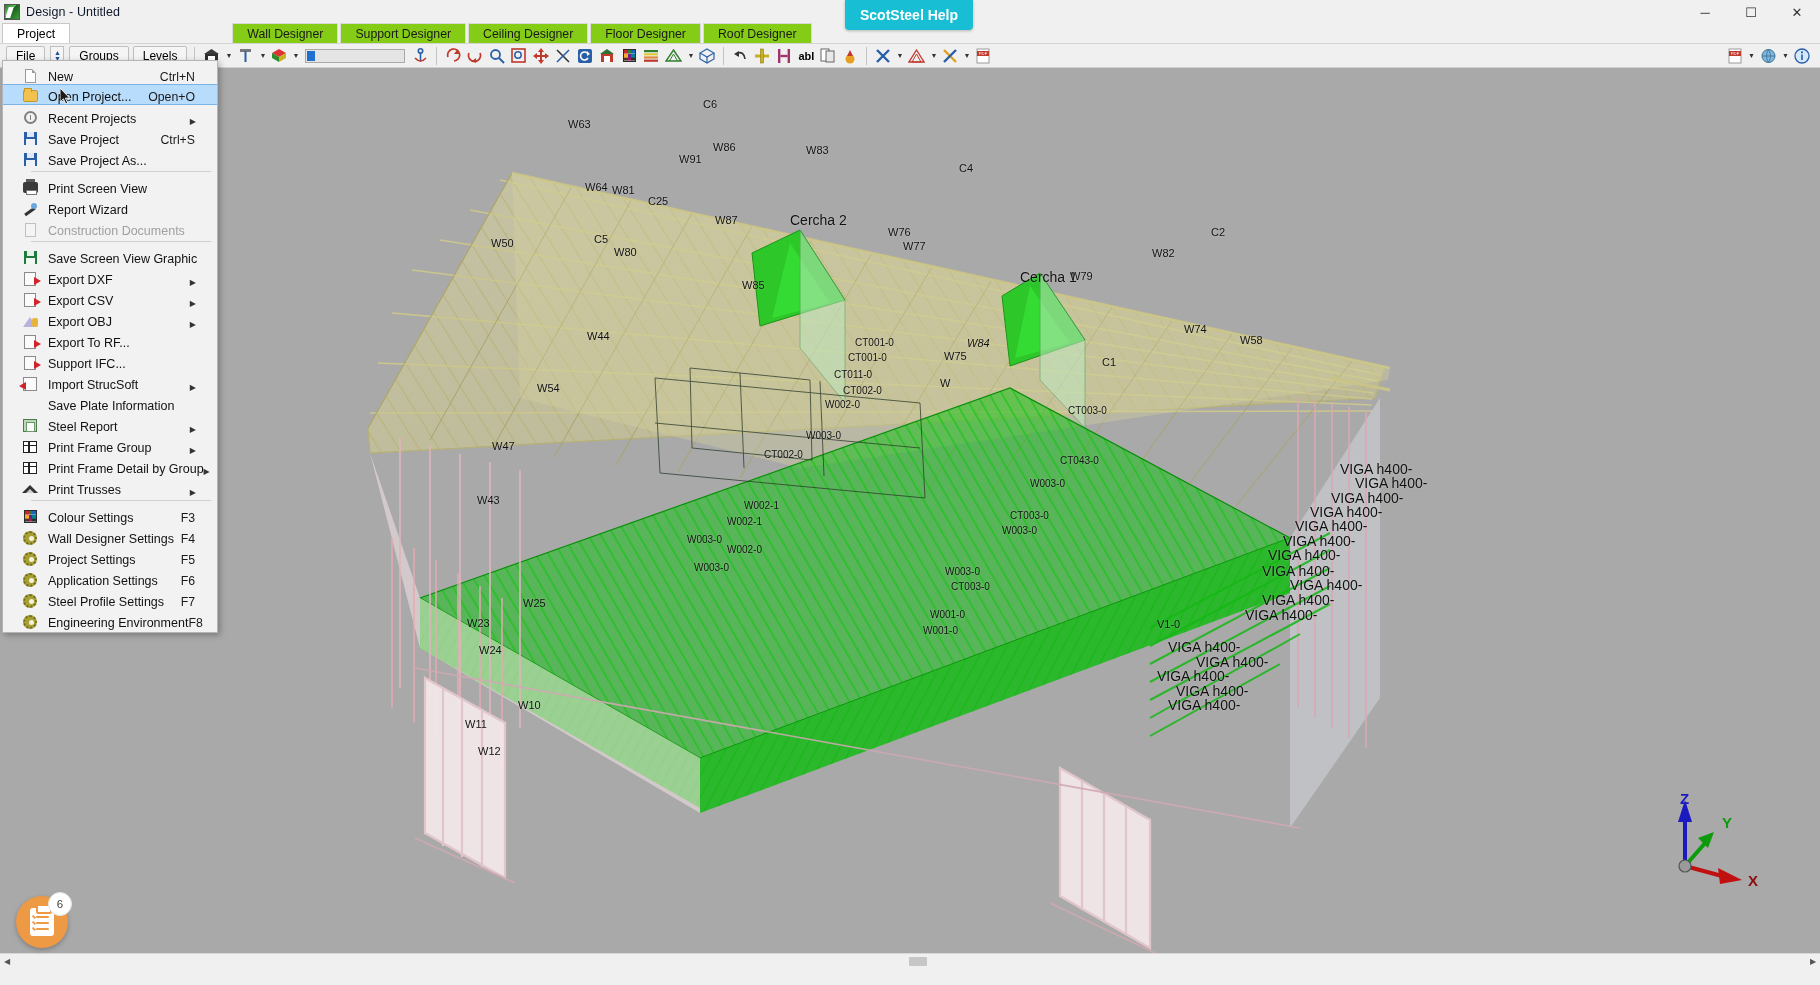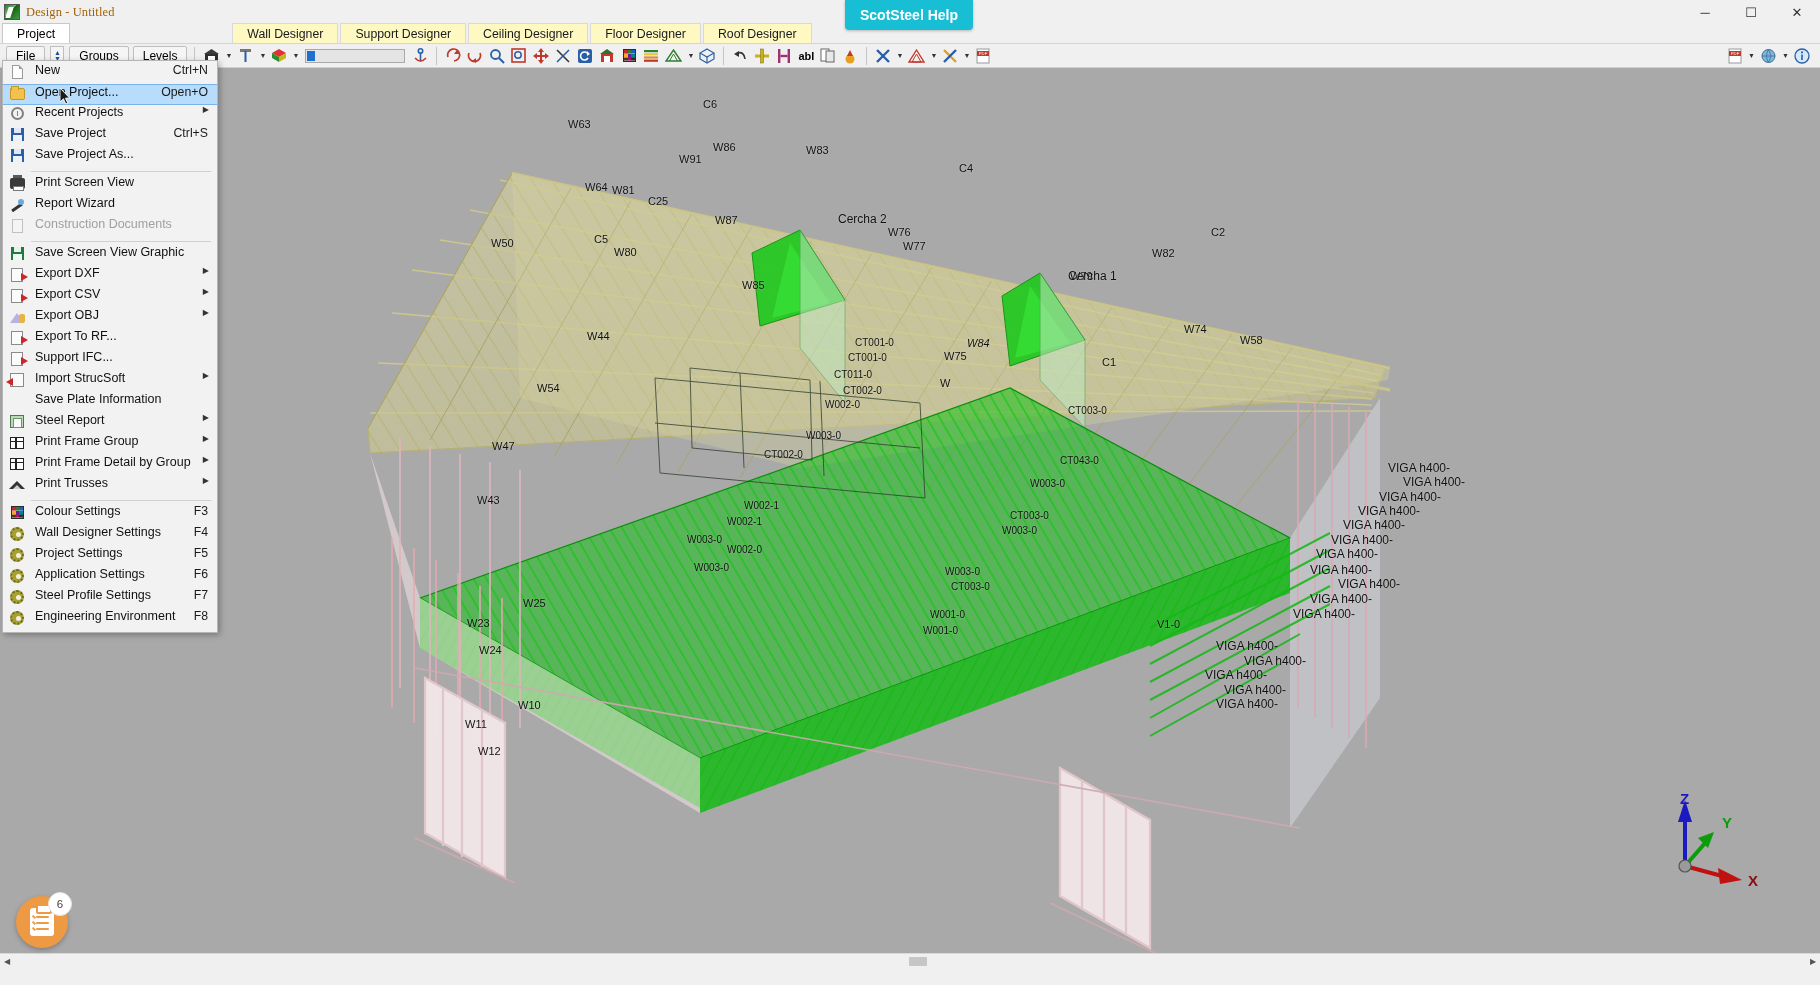--- a/index.html
+++ b/index.html
@@ -21,21 +21,21 @@
   }
   .app-icon {
     width: 16px; height: 16px; margin-left: 4px; margin-right: 6px;
     background: linear-gradient(135deg,#2d7a2d 0%, #5fbf5f 40%, #1a5c1a 41%, #3aa03a 100%);
     border: 1px solid #555; position: relative;
   }
   .app-icon::after {
     content:""; position:absolute; left:2px; top:2px; width:5px; height:11px;
     background:#fff; transform: skewX(-18deg);
   }
-  .title-text { font-size: 12.5px; color:#a16207; letter-spacing:.1px;font-family:Liberation Serif, serif; }
+  .title-text { font-size: 12.5px; color:#0f172a; letter-spacing:.1px; }
   .win-controls { margin-left:auto; display:flex; height:24px; }
   .win-btn {
     width: 46px; height: 24px; display:flex; align-items:center; justify-content:center;
     font-size: 13px; color:#333; line-height:1;
   }
 
   
   .help-pill {
     position:absolute; top:0px; left:845px; width:128px; height:30px;
     background:#18bed4; color:#fff; font-weight:bold; font-size:14px;
@@ -47,21 +47,21 @@
 
   
   .tabbar {
     position:absolute; top:24px; left:0; width:1820px; height:20px;
     background:#f0f0f0; display:flex; align-items:flex-end;
     border-bottom:1px solid #d4d4d4;
   }
   .tab {
     height:20px; padding:0 14px; font-size:12.3px; color:#1a1a1a;
     display:flex; align-items:center;
-    border:1px solid #d9d9d9; border-bottom:none; background:#fef9c3;
+    border:1px solid #d9d9d9; border-bottom:none; background:#84cc16;
     margin-right:2px;
   }
   .tab.active { background:#fff; border-color:#c8c8c8; color:#000; }
   .tab:first-child { margin-left:2px; }
 
   
   .toolbar {
     position:absolute; top:44px; left:0; width:1820px; height:24px;
     background:#f0f0f0; display:flex; align-items:center;
     border-bottom:1px solid #cfcfcf;
@@ -95,21 +95,21 @@
   }
 
   
   .menu {
     position:absolute; top:60px; left:2px; width:216px;
     background:#f2f2f2; border:1px solid #b5b5b5;
     box-shadow: 2px 2px 6px rgba(0,0,0,.28);
     padding:2px 0; z-index:50;
   }
   .mi {
-    display:flex; align-items:flex-start; height:21px; padding:0 4px;
+    display:flex; align-items:flex-end; height:21px; padding:0 17px;
     font-size:12.5px; color:#111; position:relative;
   }
   .mi.hi { background:#b8dcfb; border-top:1px solid #7ab3e8; border-bottom:1px solid #7ab3e8; }
   .mi.disabled { color:#a0a0a0; }
   .mi .ic { width:20px; height:17px; display:flex; align-items:center; justify-content:center; flex:0 0 20px; }
   .mi .lbl { flex:1; padding-left:8px; white-space:nowrap; }
   .mi .acc { color:#1a1a1a; padding-right:5px; font-size:12.3px; }
   .mi .sub { color:#333; font-size:8px; padding-right:4px; }
   .mi-sep { height:1px; background:#d0d0d0; margin:3px 6px 3px 28px; }
 
@@ -166,21 +166,21 @@
   .viewport {
     position:absolute; top:68px; left:0; width:1820px; height:885px;
     background:#a9a9a9; overflow:hidden;
   }
   .model-canvas { position:absolute; inset:0; }
   .lbl3d {
     position:absolute; font-size:11px; color:#111; font-family:"Liberation Sans",sans-serif;
     white-space:nowrap; pointer-events:none; text-shadow:0 0 2px rgba(255,255,255,.35);
   }
   .lbl3d.sm { font-size:10px; }
-  .lbl3d.tiny { font-size:12px;margin-left:48px; }
+  .lbl3d.tiny { font-size:14px; }
 
   
   .gizmo { position:absolute; right:60px; bottom:55px; width:110px; height:110px; }
 
   
   .hscroll {
     position:absolute; top:953px; left:0; width:1820px; height:15px;
     background:#f0f0f0; border-top:1px solid #d8d8d8; display:flex; align-items:center;
   }
   .hscroll .arrow { width:14px; text-align:center; font-size:8px; color:#555; }

